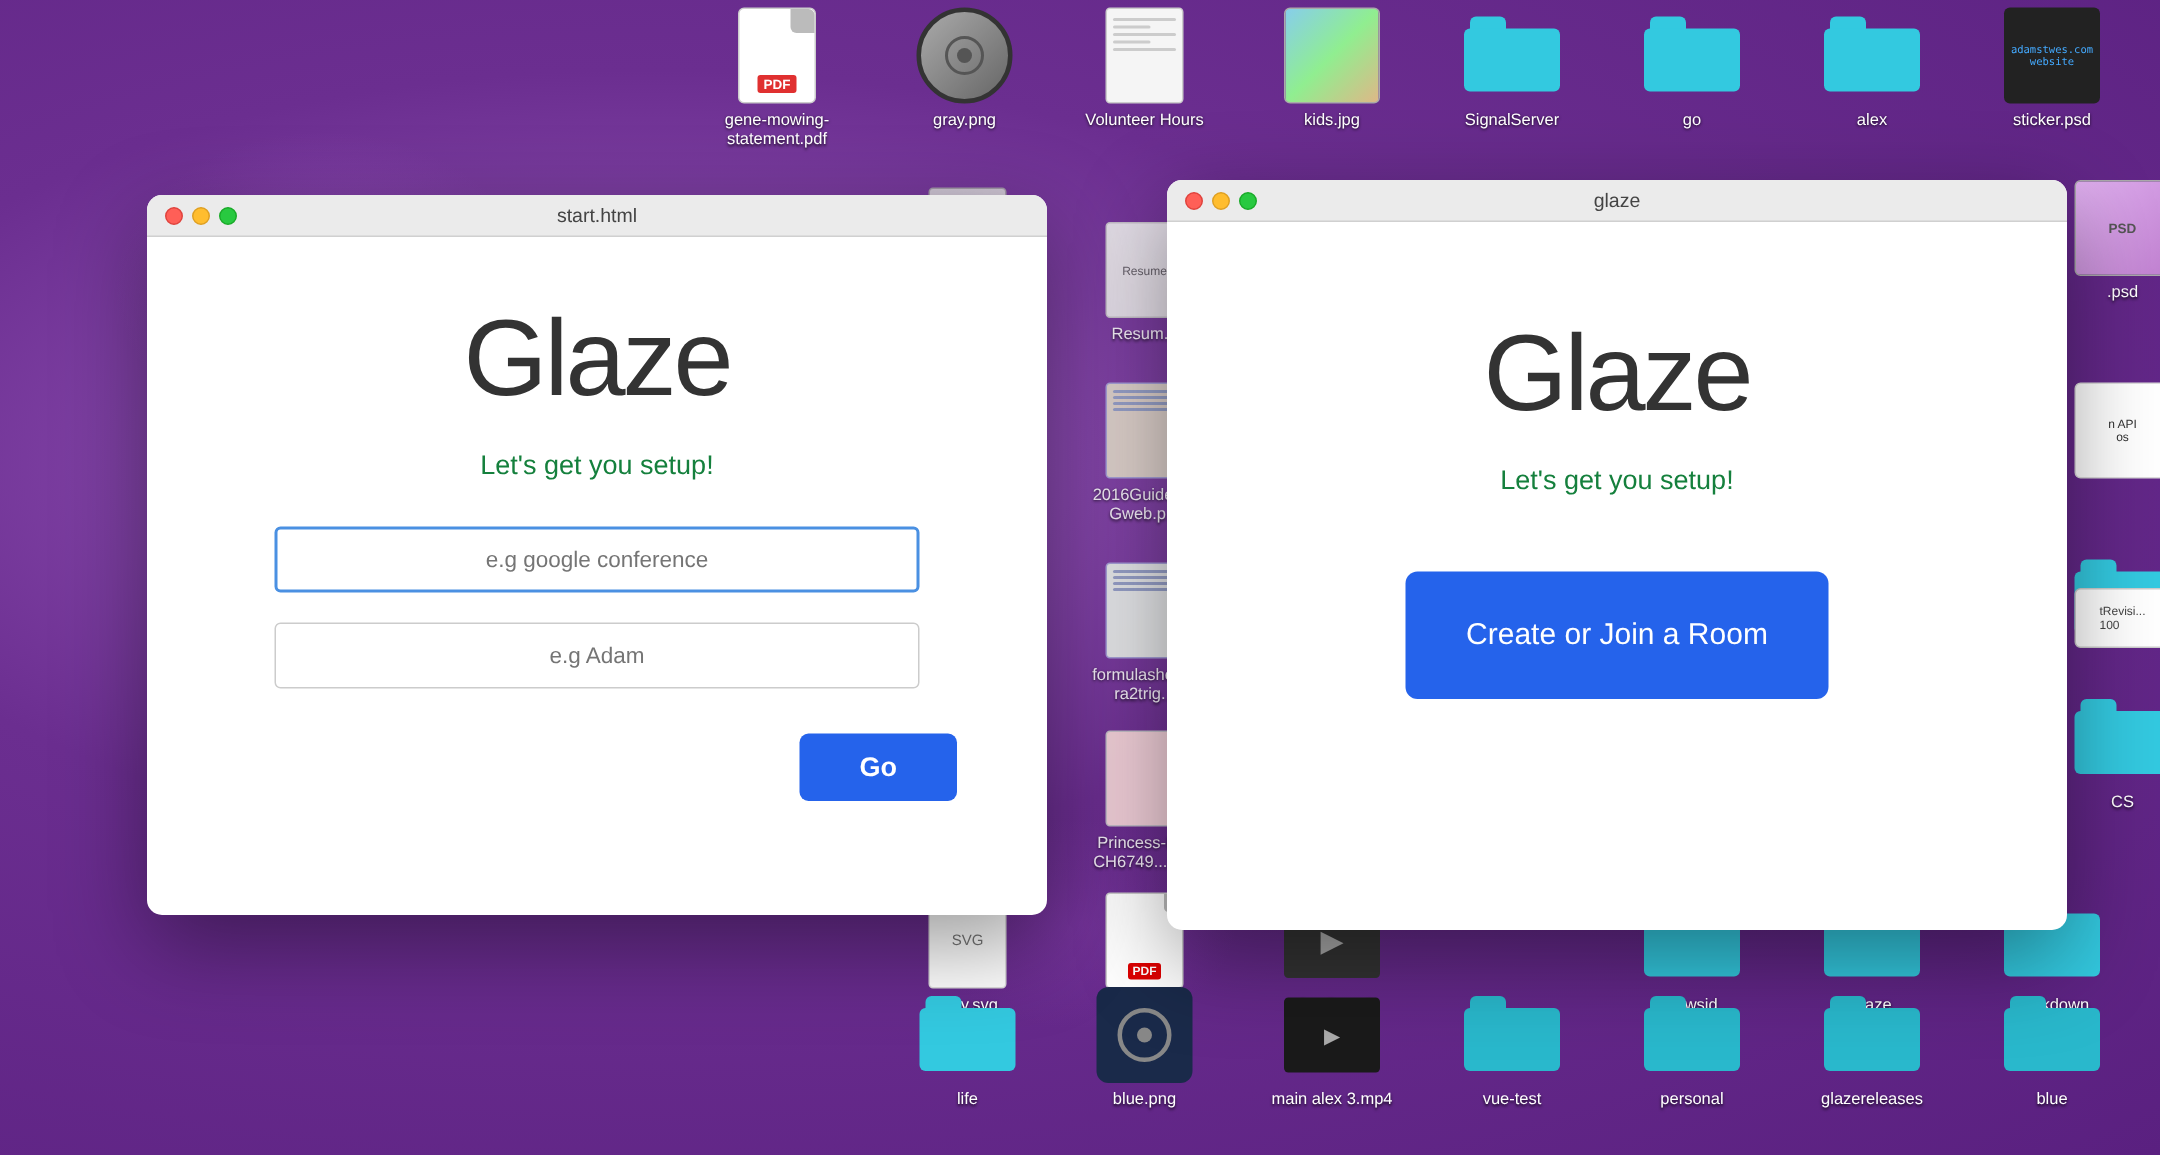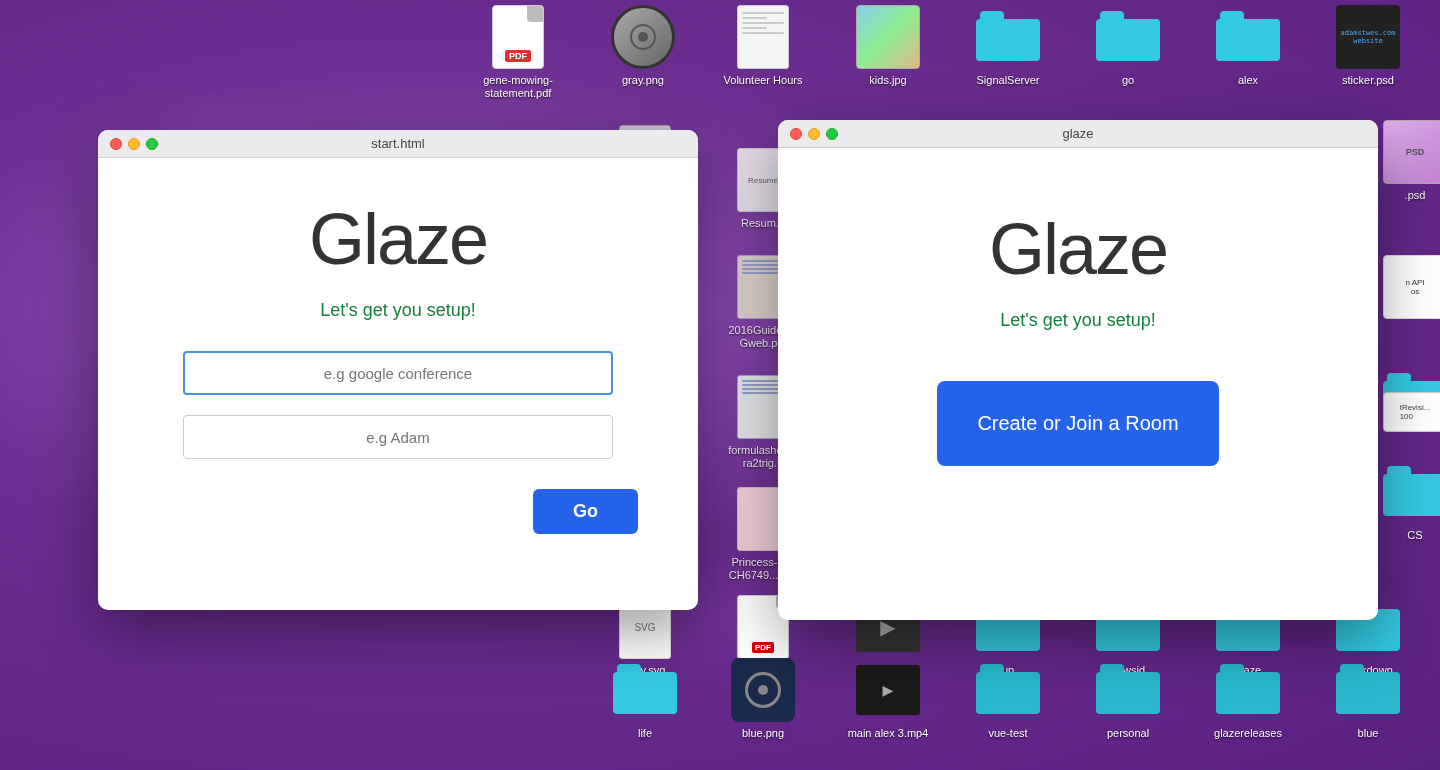--- a/index.html
+++ b/index.html
@@ -682,29 +682,20 @@
 
   <div class="icon" style="left:843px; top:595px;">
     <div class="icon-img">
       <div class="video-icon">
         <span class="play-indicator">▶</span>
       </div>
     </div>
     <span class="icon-label">alex 2.mp4</span>
   </div>
 
-  <div class="icon" style="left:963px; top:595px;">
-    <div class="icon-img">
-      <div class="folder-icon folder-cyan">
-        <div class="folder-tab"></div>
-        <div class="folder-body"></div>
-      </div>
-    </div>
-    <span class="icon-label">up</span>
-  </div>
 
   <div class="icon" style="left:1083px; top:595px;">
     <div class="icon-img">
       <div class="folder-icon folder-cyan">
         <div class="folder-tab"></div>
         <div class="folder-body"></div>
       </div>
     </div>
     <span class="icon-label">newsid</span>
   </div>

